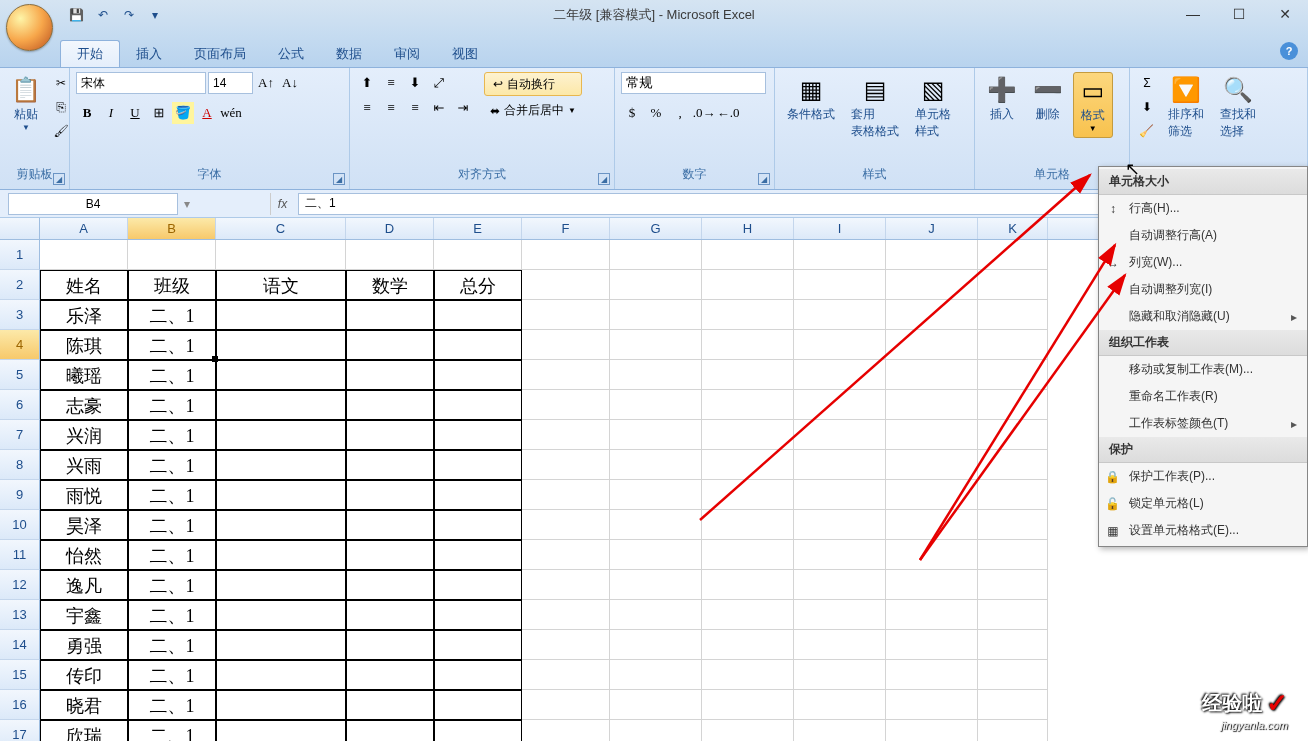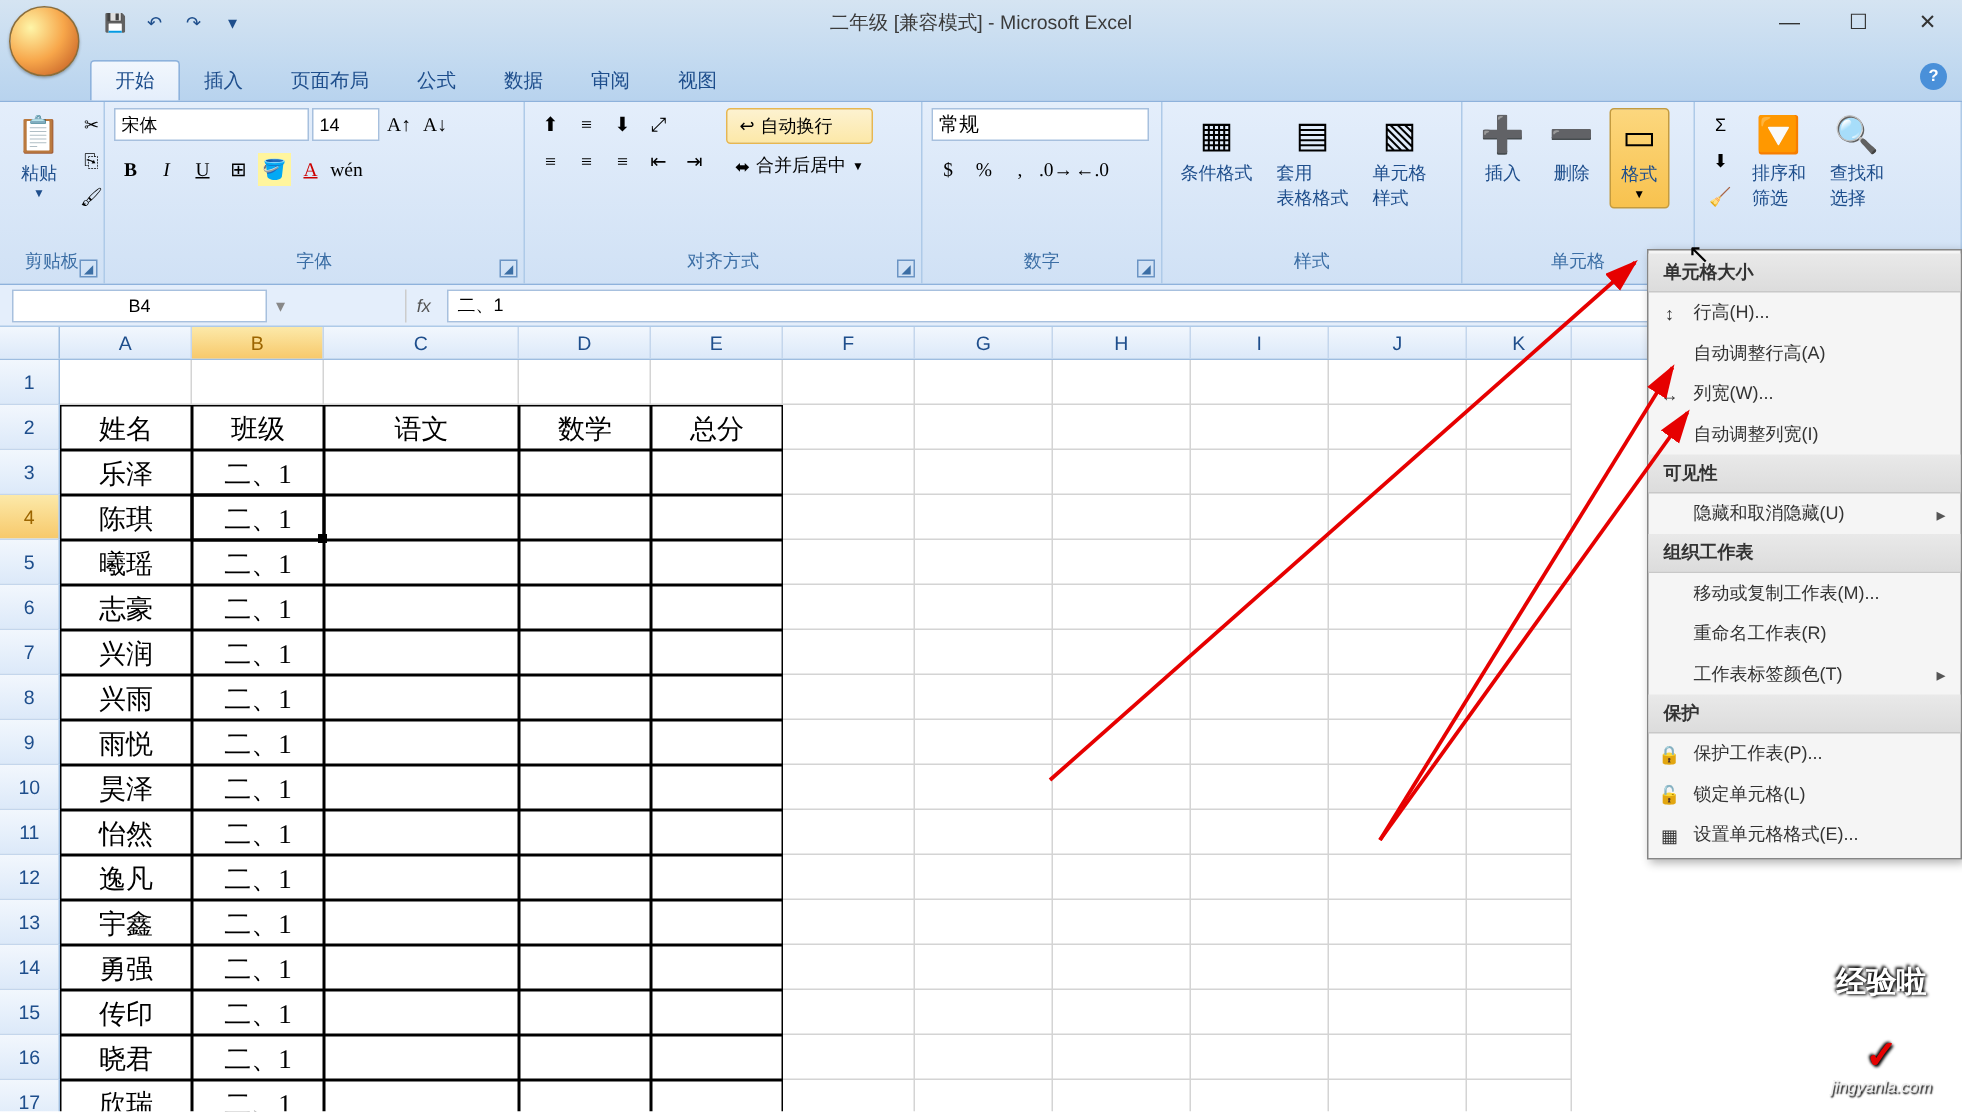--- a/index.html
+++ b/index.html
@@ -66,21 +66,21 @@
 .menu-header { background:linear-gradient(#e9e9e9,#dcdcdc); padding:4px 10px; font-weight:bold; color:#333; border-bottom:1px solid #c8c8c8; font-size:12px;}
 .menu-item { display:flex; align-items:center; padding:5px 10px 5px 30px; cursor:pointer; font-size:12px; color:#333; position:relative;}
 .menu-item .mi-icon { position:absolute; left:6px; width:16px; height:16px; display:flex;align-items:center;justify-content:center;font-size:12px;}
 .menu-item .arrow { margin-left:auto; color:#555;}
 
 
 .arrow-svg { position:absolute; top:0; left:0; pointer-events:none; z-index:200;}
 
 
 .watermark { position:absolute; bottom:10px; right:20px; z-index:300; color:#fff; font-family:Arial; text-align:right;}
-.watermark .wm-top { font-size:20px; font-weight:bold; text-shadow:1px 1px 2px #000,-1px -1px 2px #000; display:flex;align-items:center;gap:20px;flex-direction:column;}
+.watermark .wm-top { font-size:20px; font-weight:bold; text-shadow:1px 1px 2px #000,-1px -1px 2px #000; display:flex;align-items:center;gap:4px;}
 .watermark .check { color:#e60000; font-size:26px; font-weight:bold;}
 .watermark .wm-bot { font-size:11px; font-style:italic; text-shadow:1px 1px 1px #000; color:#eee;}
 
 .cursor-overlay { position:absolute; z-index:250; font-size:18px; color:#000; pointer-events:none;}
 </style>
 </head>
 <body>
 
 <div class="titlebar">
   <div class="office-btn"></div>
@@ -532,21 +532,20 @@
   <div class="menu-item">
       <span>自动调整行高(A)</span>
     </div>
   <div class="menu-item">
       <span class="mi-icon">↔</span>
       <span>列宽(W)...</span>
     </div>
   <div class="menu-item">
       <span>自动调整列宽(I)</span>
     </div>
-  <div class="menu-header">可见性</div>
   <div class="menu-item">
       <span>隐藏和取消隐藏(U)</span>
       <span class="arrow">▸</span>
     </div>
   <div class="menu-header">组织工作表</div>
   <div class="menu-item">
       <span>移动或复制工作表(M)...</span>
     </div>
   <div class="menu-item">
       <span>重命名工作表(R)</span>

